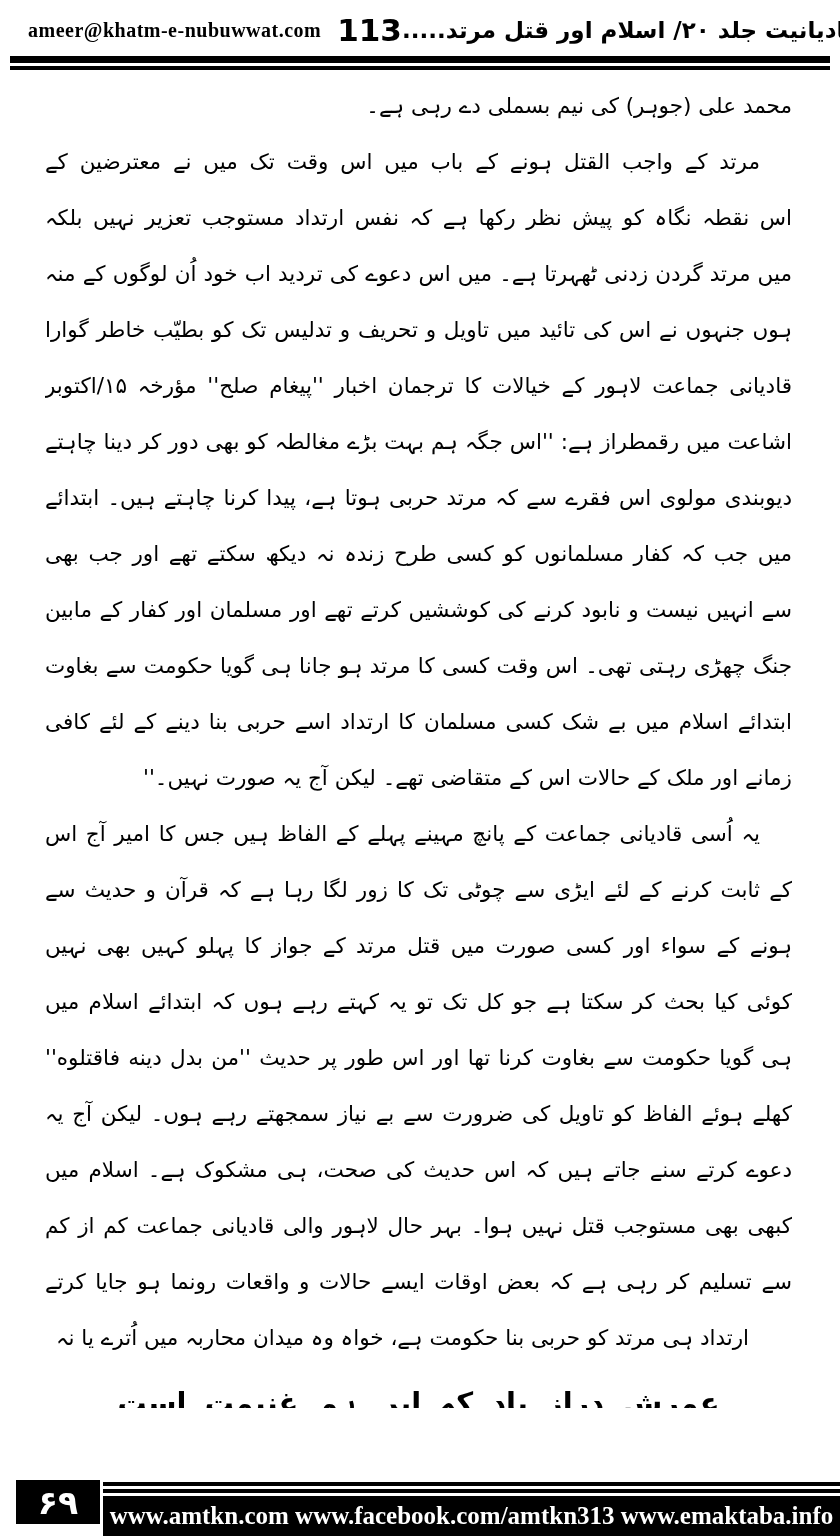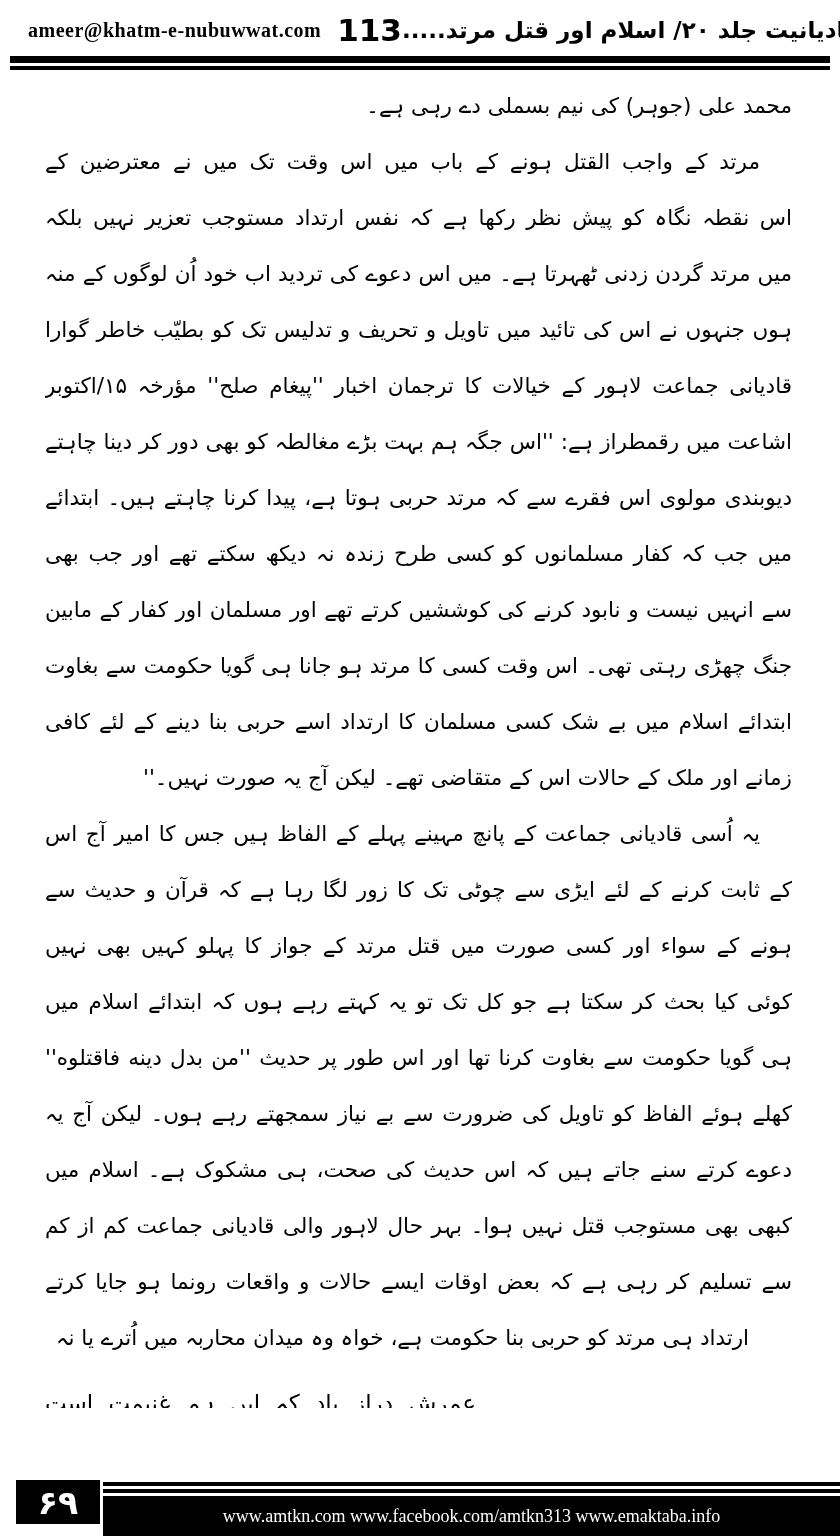--- a/index.html
+++ b/index.html
@@ -45,22 +45,22 @@
   .line{
     height:56px;line-height:56px;
     text-align:justify;text-align-last:justify;
     overflow:hidden;
   }
   .line.right{text-align:center;text-align-last:right;}
   .line.indent{padding-right:32px;}
   .verse{
     margin-top:10px;
     height:54px;line-height:54px;
-    text-align:left;
-    font-size:23px;font-weight:normal;
+    text-align:center;
+    font-size:29px;font-weight:bold;
     word-spacing:8px;
   }
   
   .footer{
     position:absolute;left:0;right:0;bottom:4px;
     height:56px;
     display:flex;align-items:stretch;
   }
   .f-box{
     width:84px;height:44px;
@@ -72,21 +72,21 @@
   }
   .f-right{
     flex:1;display:flex;flex-direction:column;margin-left:3px;
   }
   .f-rule{height:4px;background:#000;margin-bottom:3px;}
   .f-rule.first{margin-top:2px;}
   .f-bar{
     flex:1;background:#000;color:#fff;
     display:flex;align-items:center;justify-content:center;
     font-family:"Liberation Serif",serif;
-    font-weight:normal;font-size:18px;
+    font-weight:bold;font-size:25px;
     white-space:nowrap;
   }
 </style>
 </head>
 <body>
 
 <div class="page">
 
   <div class="header">
     <span class="email">ameer@khatm-e-nubuwwat.com</span>

